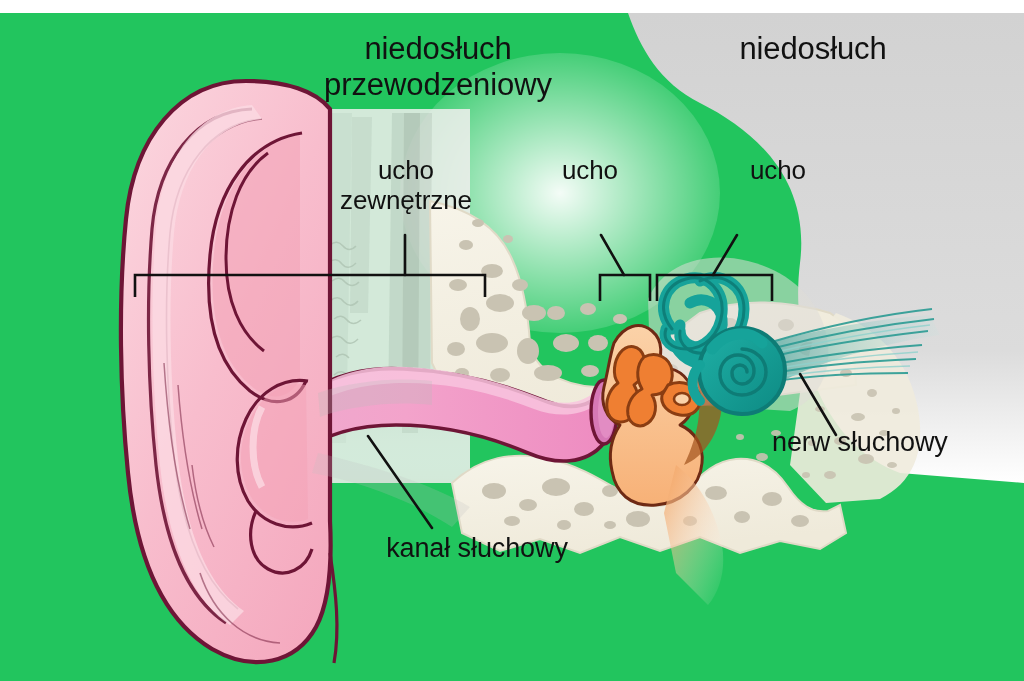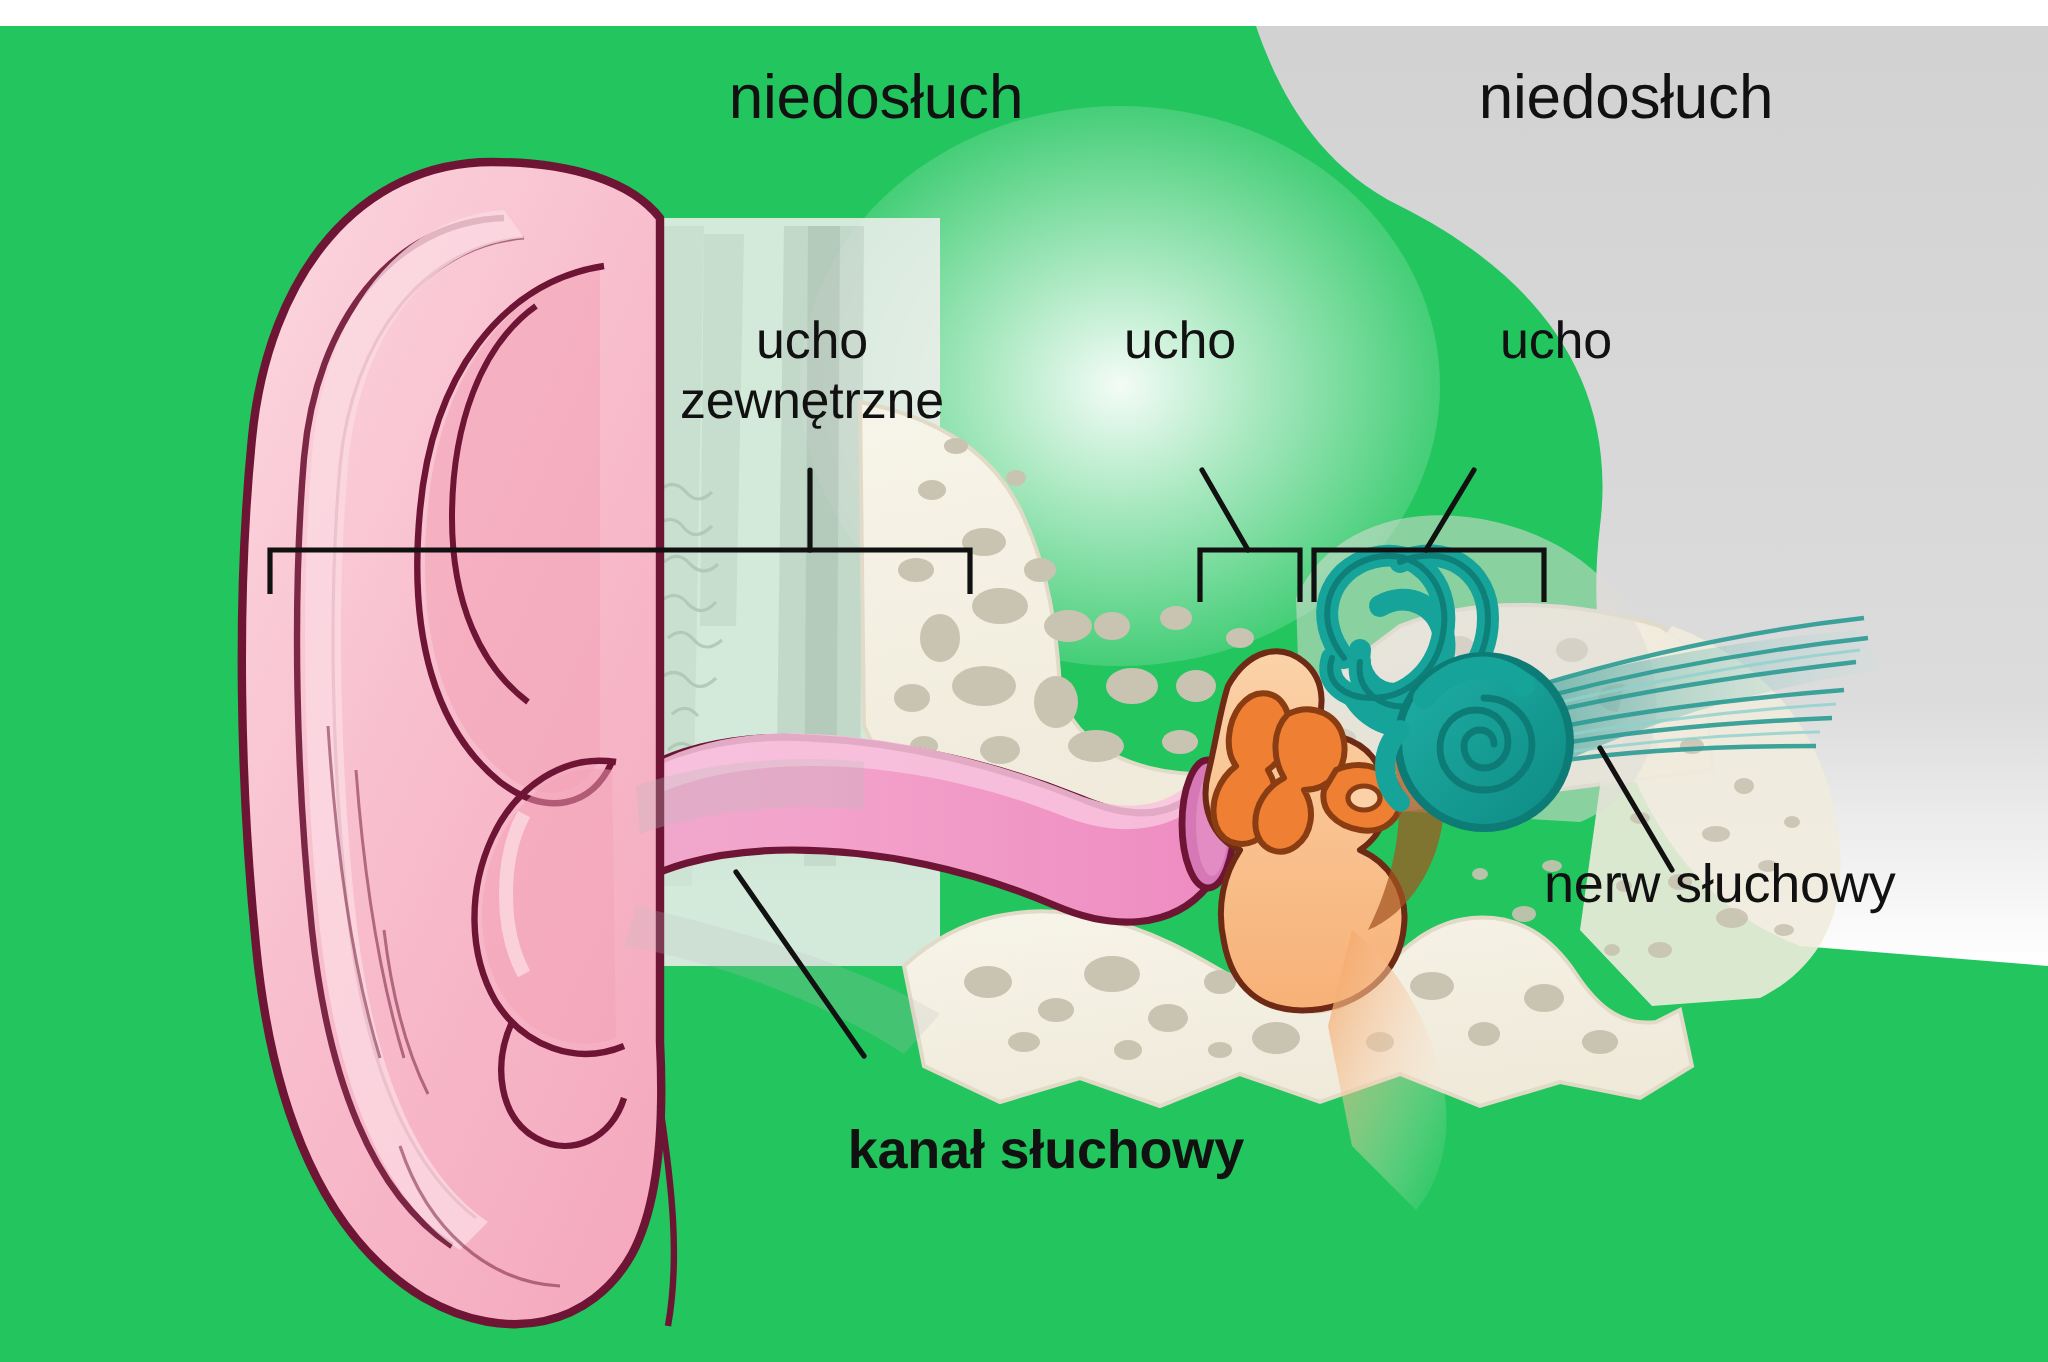--- a/index.html
+++ b/index.html
@@ -36,21 +36,21 @@
   }
   .lbl.big { font-size: 31px; }
   .lbl.mid { font-size: 26px; }
   .lbl.nrm { font-size: 27px; }
 
   #t-cond   { left: 280px; top: 18px;  width: 316px; }
   #t-sens   { left: 636px; top: 18px;  width: 354px; }
   #t-outer  { left: 320px; top: 142px; width: 172px; }
   #t-middle { left: 508px; top: 142px; width: 164px; }
   #t-inner  { left: 676px; top: 142px; width: 204px; }
-  #t-canal  { left: 332px; top: 547px; width: 290px; text-align: right; font-weight: bold; }
+  #t-canal  { left: 332px; top: 520px; width: 290px; text-align: center; }
   #t-nerve  { left: 772px; top: 414px; width: 254px; text-align: left; }
 </style>
 </head>
 <body>
 
 <div id="stage">
 
   <svg id="art" viewBox="0 0 1024 681" xmlns="http://www.w3.org/2000/svg">
     <defs>
       <linearGradient id="gShade" x1="0" y1="0" x2="0" y2="1">
@@ -420,21 +420,21 @@
         <line x1="405" y1="222" x2="405" y2="262"></line>
         <line x1="601" y1="222" x2="624" y2="262"></line>
         <line x1="737" y1="222" x2="713" y2="262"></line>
         <line x1="368" y1="423" x2="432" y2="515"></line>
         <line x1="800" y1="361" x2="836" y2="422"></line>
       </g>
 
     </g>
   </svg>
 
-  <div class="lbl big" id="t-cond"><span>niedosłuch</span><br></div>
+  <div class="lbl big" id="t-cond"><span>niedosłuch</span><br><span>przewodzeniowy</span></div>
 
   <div class="lbl big" id="t-sens"><span>niedosłuch</span><br></div>
 
   <div class="lbl mid" id="t-outer"><span>ucho</span><br><span>zewnętrzne</span></div>
 
   <div class="lbl mid" id="t-middle"><span>ucho</span><br></div>
 
   <div class="lbl mid" id="t-inner"><span>ucho</span><br></div>
 
   <div class="lbl nrm" id="t-canal">kanał słuchowy</div>

